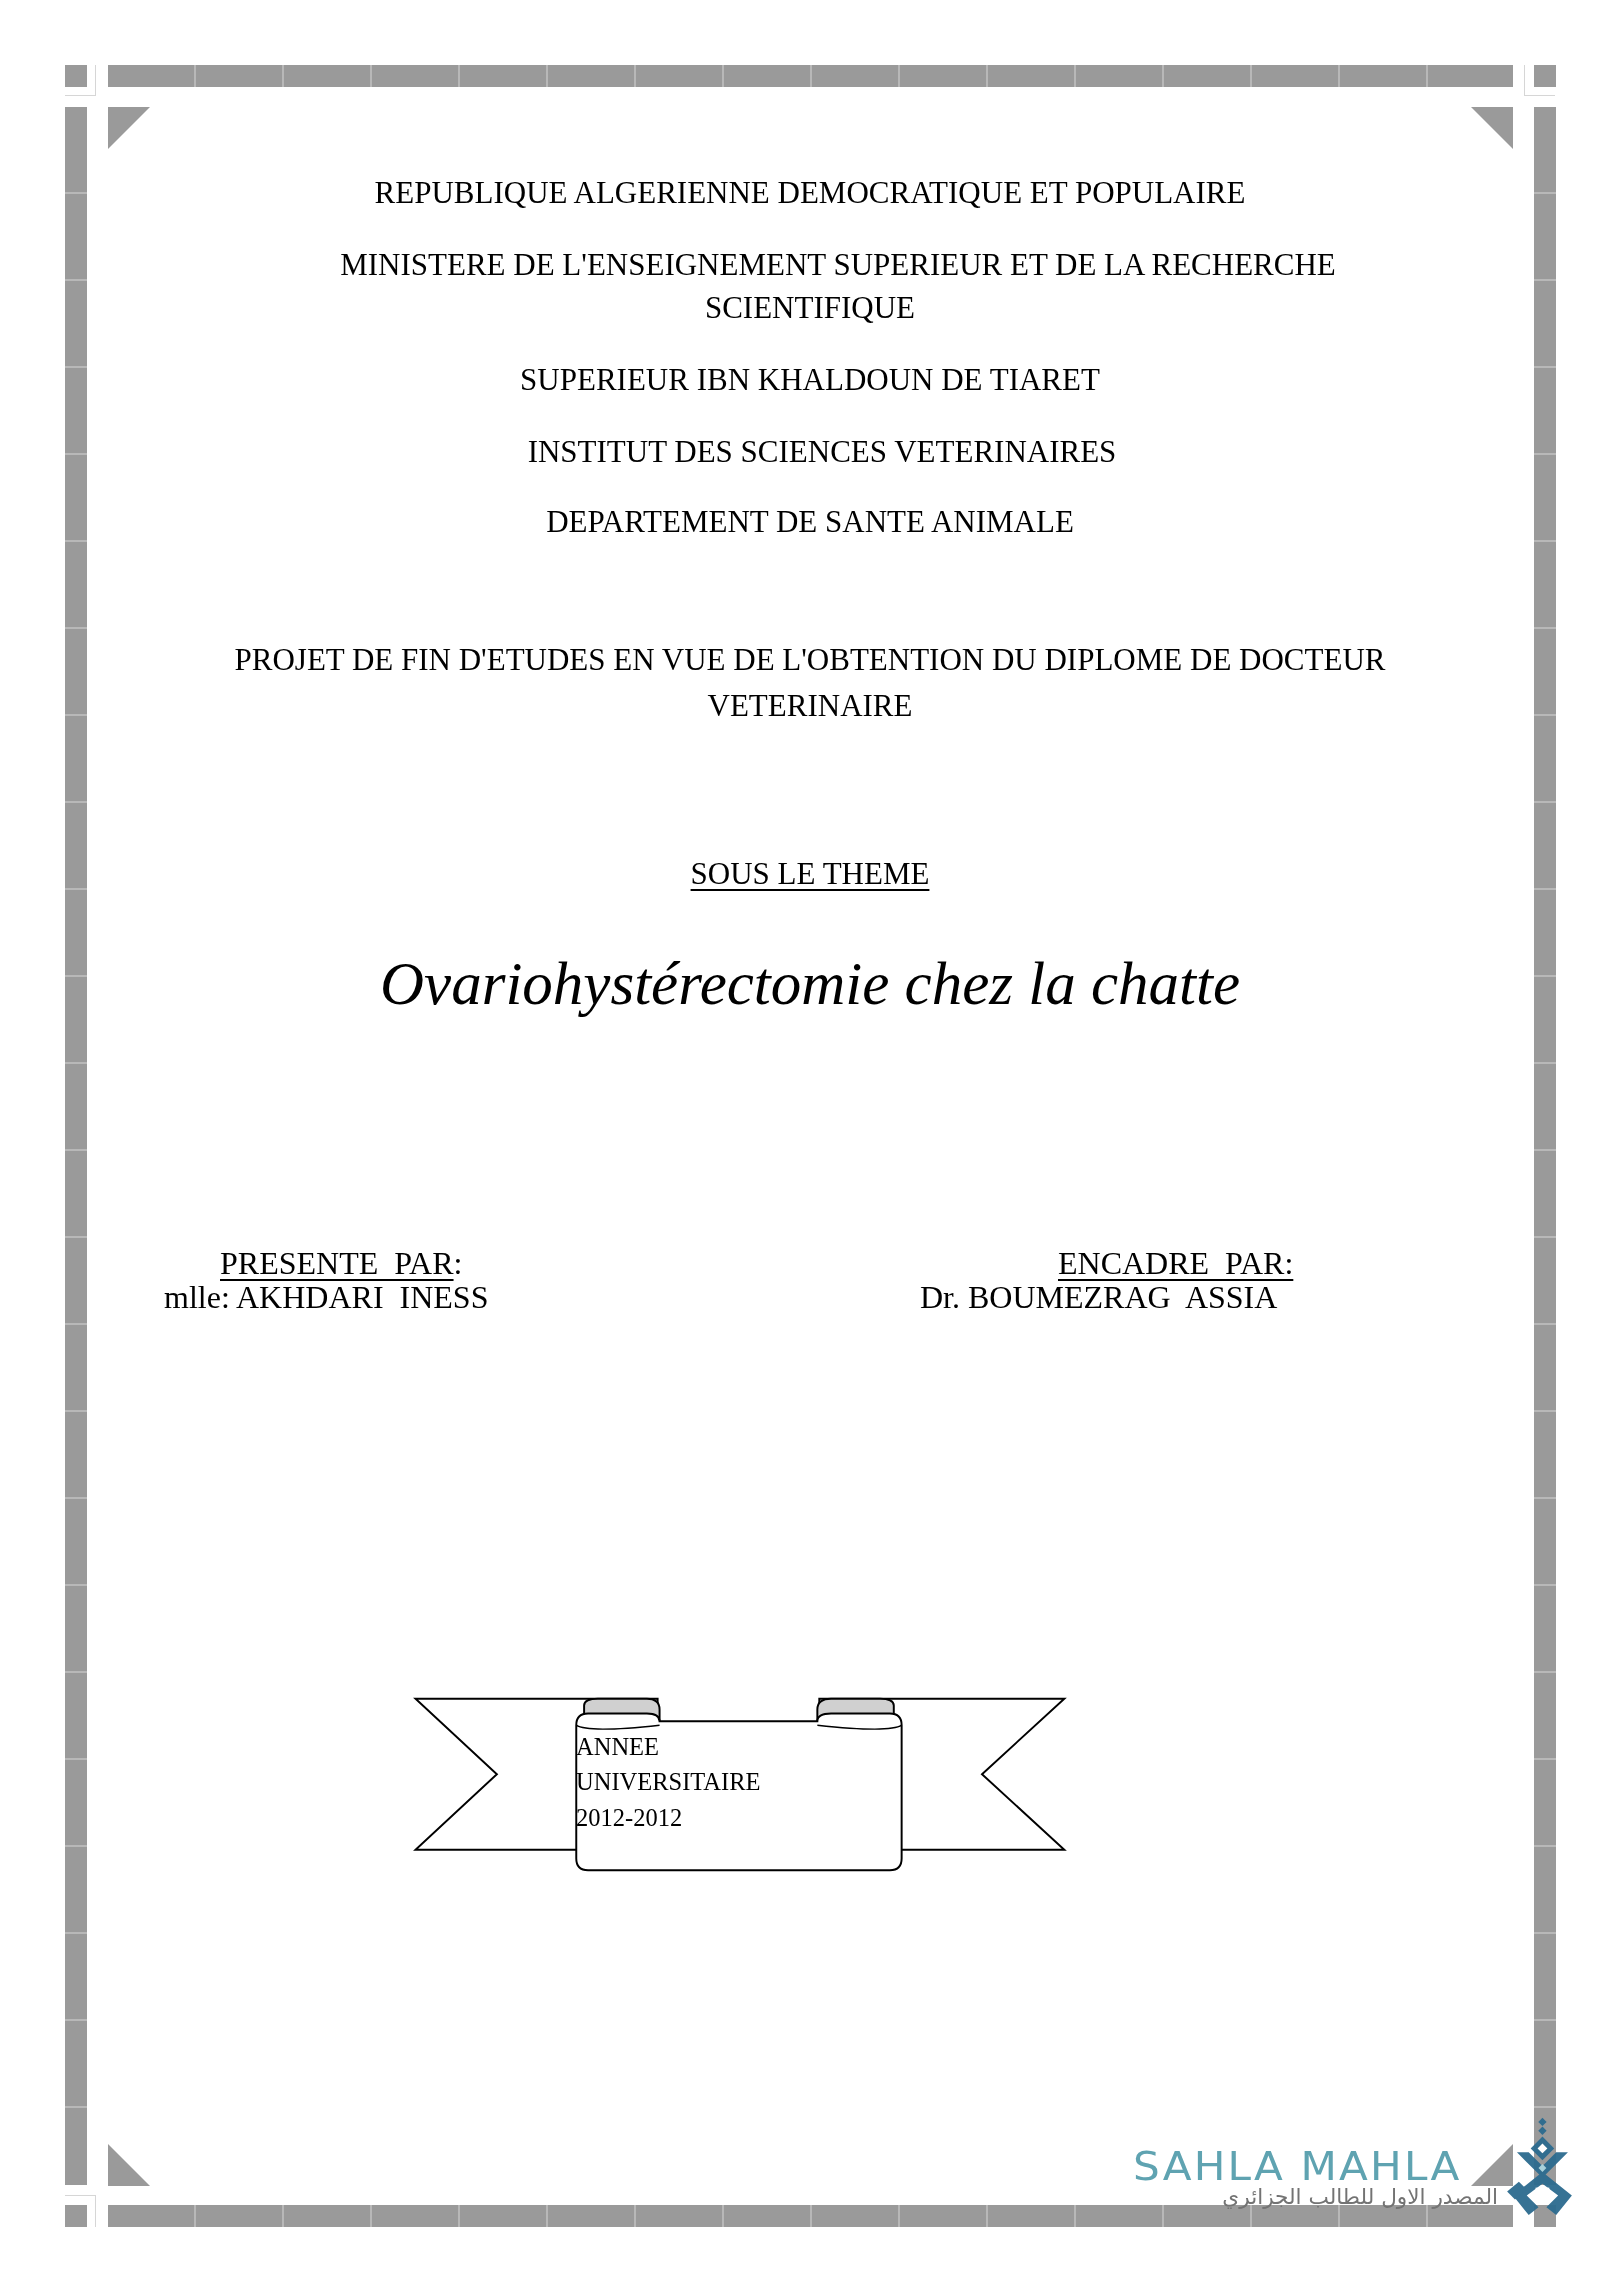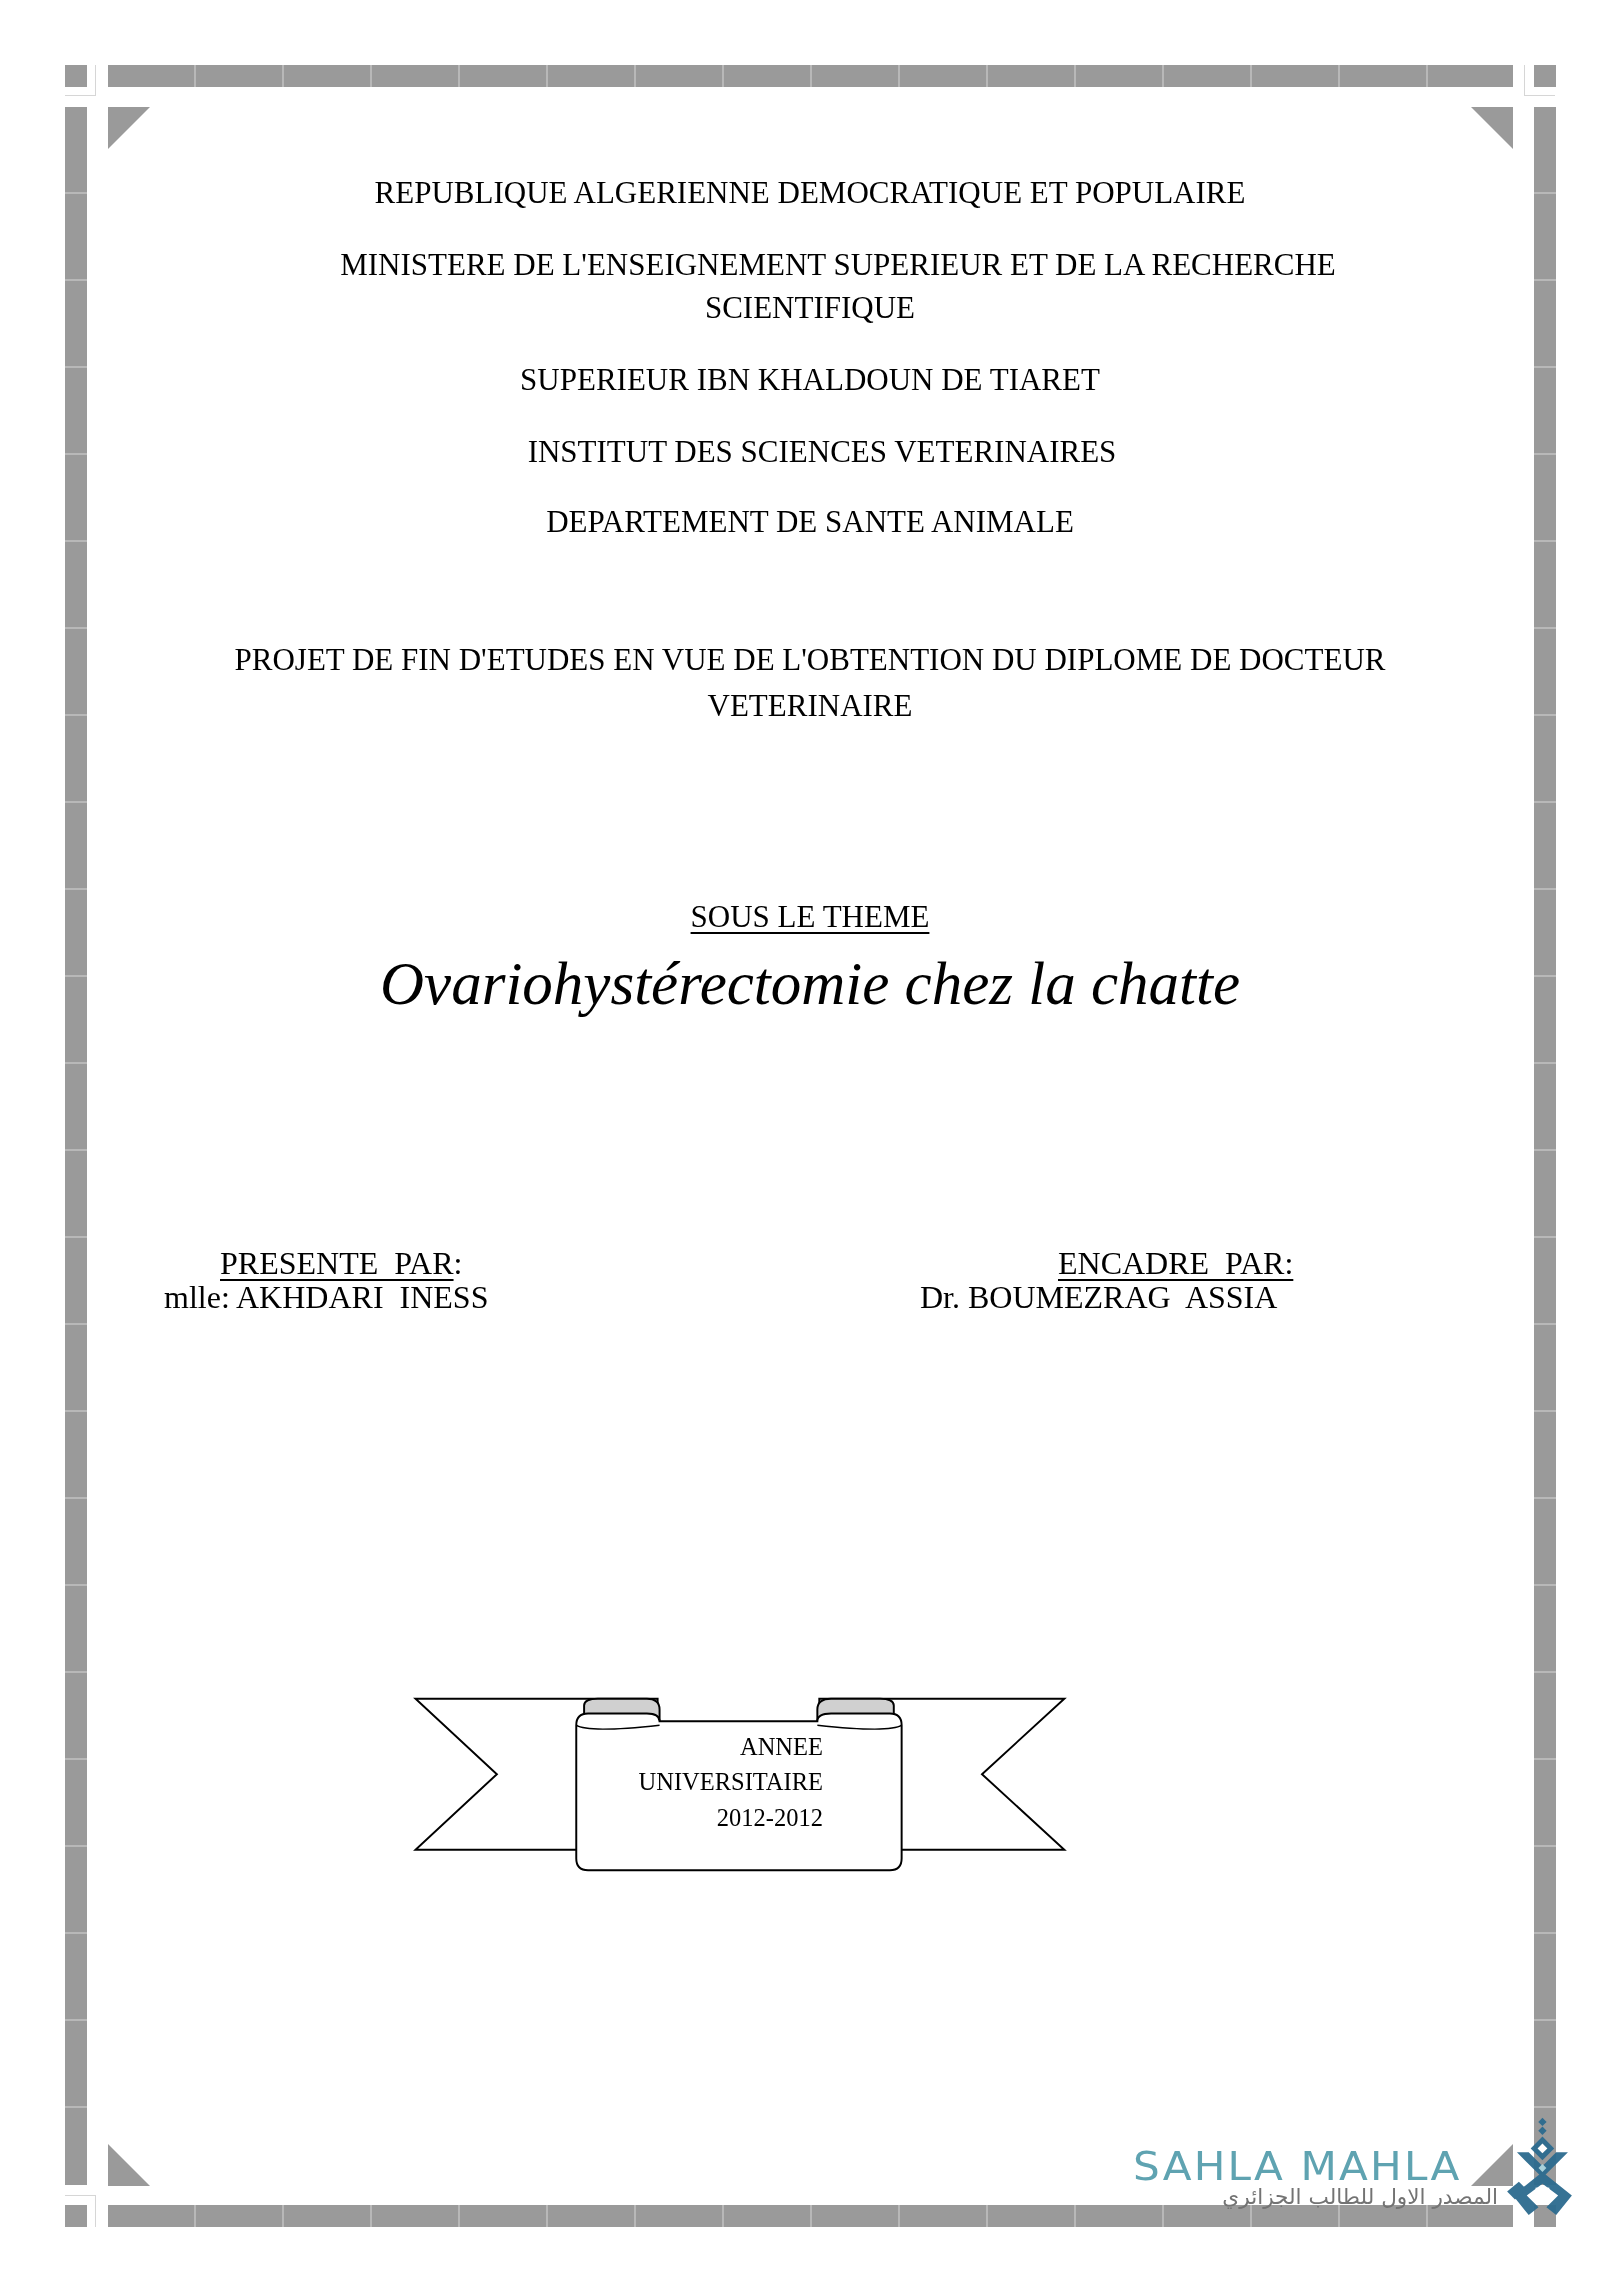--- a/index.html
+++ b/index.html
@@ -9,21 +9,21 @@
   .bar-h { background-image: repeating-linear-gradient(90deg, transparent 0, transparent 86px, #b8b8b8 86px, #b8b8b8 88px); }
   .bar-v { background-image: repeating-linear-gradient(180deg, transparent 0, transparent 85px, #b8b8b8 85px, #b8b8b8 87px); }
   .corner-sq { position:absolute; width:21.6px; height:21.6px; background:#9a9a9a; }
   .corner-outline { position:absolute; border:1px solid #d6d6d6; }
   .tri { position:absolute; width:42px; height:42px; }
   .line { position:absolute; left:0; width:1620px; text-align:center; white-space:nowrap; }
   .hdr { font-weight:normal; font-size:31px; line-height:35px;margin-top:18px; }
   .title { font-style:italic; font-size:61px; line-height:69px; letter-spacing:0px; }
   .u { text-decoration:underline; text-decoration-thickness:2px; text-underline-offset:4.9px; }
   .person { font-size:32px; line-height:37px; white-space:pre; }
-  .ribbon-text { position:absolute; left:556px; width:267px; text-align:right; font-size:24.5px; line-height:29px; }
+  .ribbon-text { position:absolute; left:576px; width:267px; text-align:left; font-size:24.5px; line-height:29px; }
   .wm-title { position:absolute; left:1133px; top:2145px; font-family:"DejaVu Sans", sans-serif; font-size:39px; letter-spacing:2px; color:#5fa3b1; line-height:43px; white-space:nowrap; transform:scaleX(1.08); transform-origin:left top; }
   .wm-sub { position:absolute; left:1137px; top:2184px; width:361px; font-family:"DejaVu Sans", sans-serif; font-size:21.6px; color:#737373; line-height:25.5px; text-align:right; direction:rtl; white-space:nowrap; }
 </style>
 </head>
 <body>
 
 <div>
 
   <div class="bar bar-h" style="left:108px; top:65px; width:1405px; height:21.6px;"></div>
 
@@ -63,21 +63,21 @@
   <div class="line hdr" style="top:416px;padding-left:12px;">INSTITUT  DES SCIENCES VETERINAIRES</div>
   <div class="line hdr" style="top:486px;">DEPARTEMENT DE SANTE ANIMALE</div>
 </div>
 
 <div>
   <div class="line hdr" style="top:624px;">PROJET DE FIN D'ETUDES EN VUE DE L'OBTENTION DU DIPLOME DE DOCTEUR</div>
   <div class="line hdr" style="top:670px;">VETERINAIRE</div>
 </div>
 
 <div>
-  <div class="line hdr" style="top:881px;">
+  <div class="line hdr" style="top:838px;">
     <span class="u">SOUS LE THEME</span>
   </div>
   <div class="line title" style="top:949px;">Ovariohystérectomie chez la chatte</div>
 </div>
 
 <div>
   <div class="abs person" style="left:188px; top:1208px;">
     <span class="u">PRESENTE  PAR</span><span>:</span>
   </div>
   <div class="abs person" style="left:164px; top:1279px;">mlle: AKHDARI  INESS</div>

